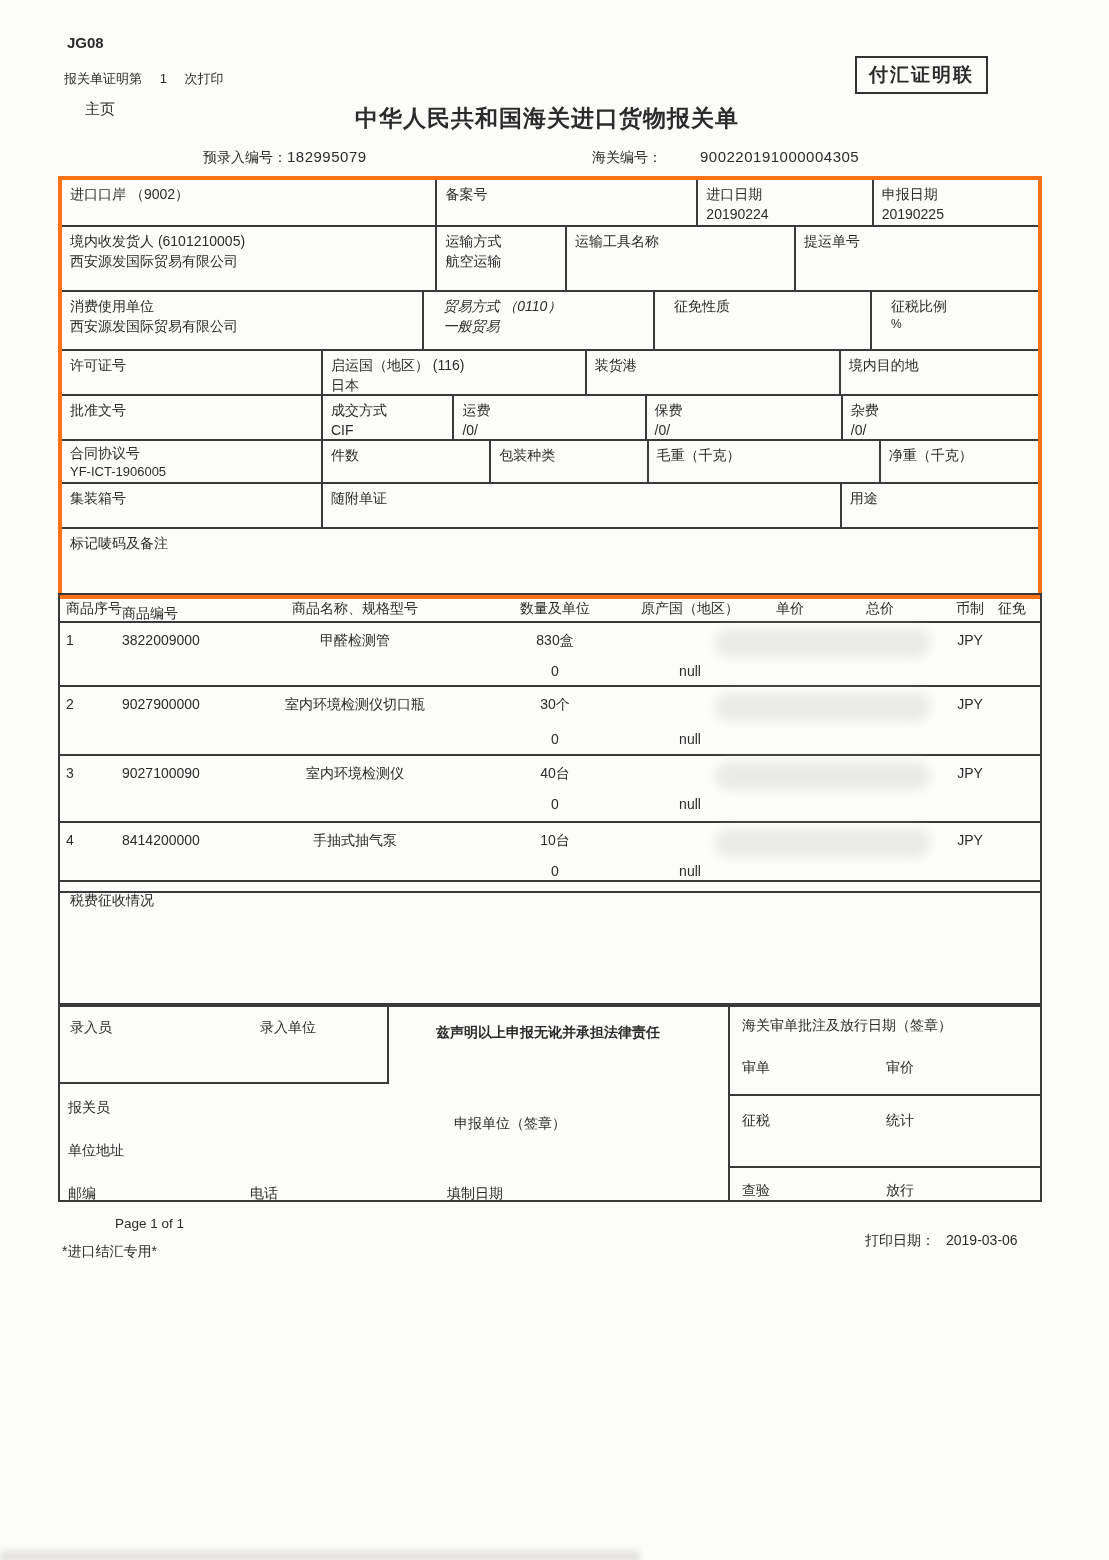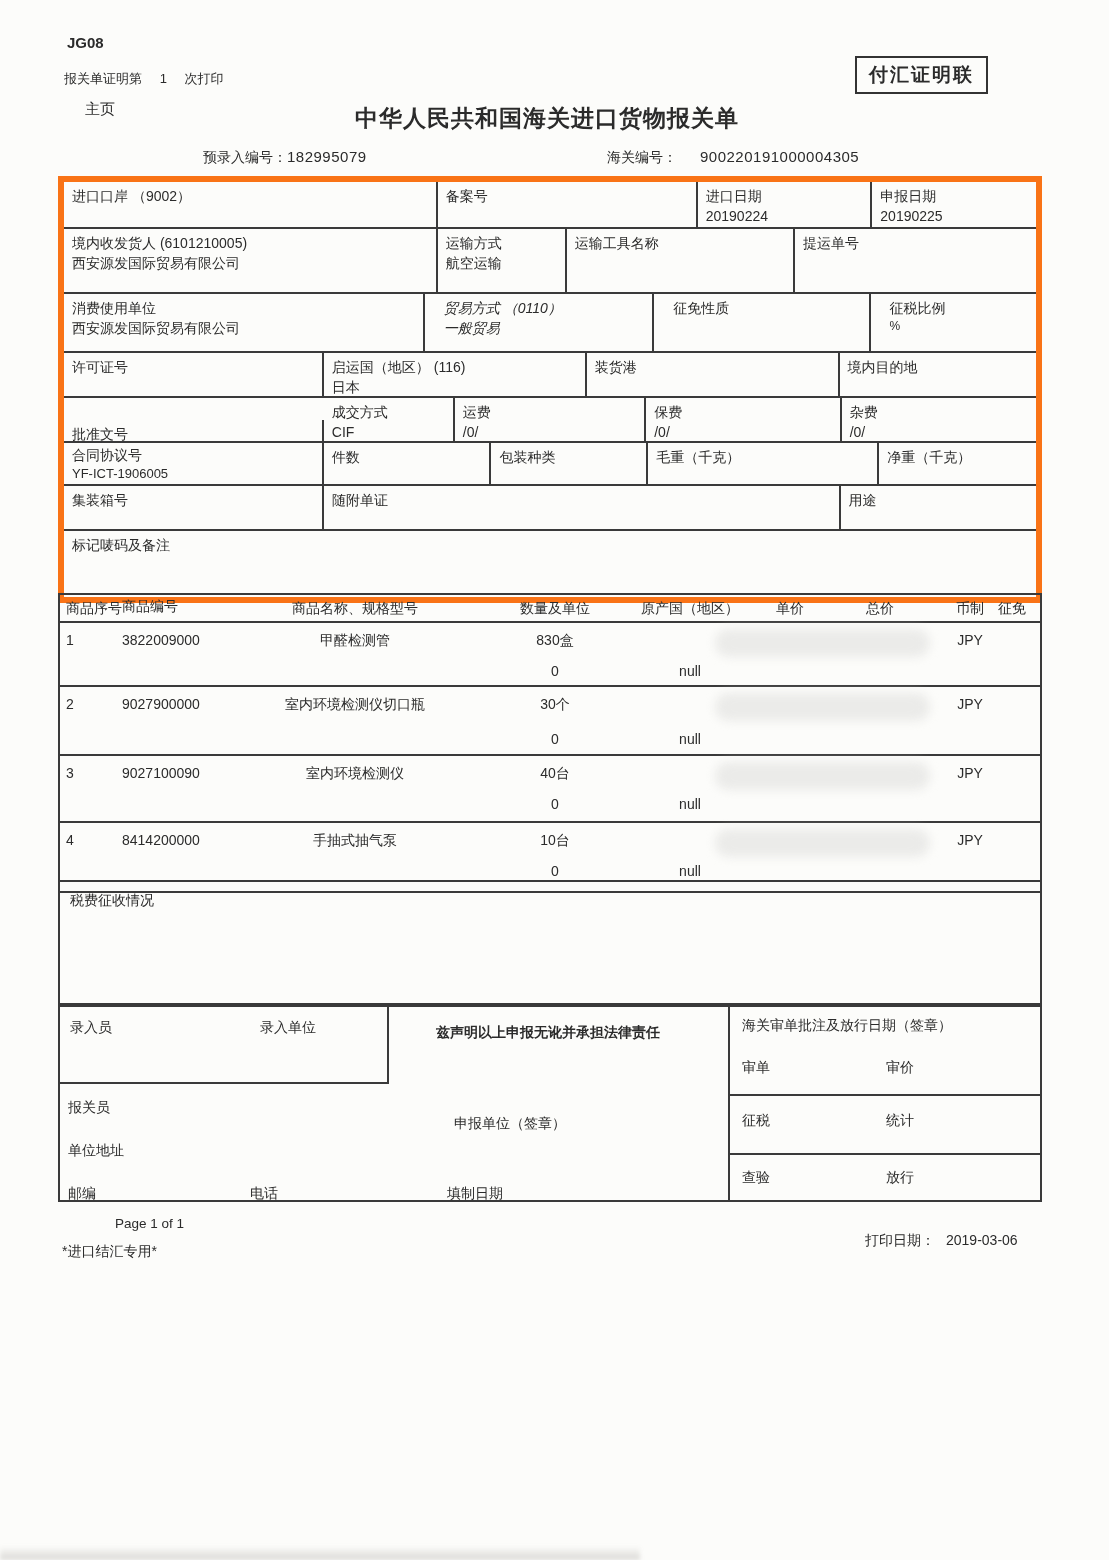--- a/index.html
+++ b/index.html
@@ -9,21 +9,21 @@
     font-family:"Liberation Sans","DejaVu Sans",sans-serif;
     font-size:14px;line-height:1.45;
   }
   .abs{position:absolute;}
   .b{font-weight:bold;}
   
   .title{font-size:23px;font-weight:bold;letter-spacing:1px;white-space:nowrap;}
   .copybox{border:2px solid #333;padding:3px 12px;font-size:19px;font-weight:bold;letter-spacing:2px;}
   .num{font-size:15px;letter-spacing:.5px;}
   
-  .ftable{position:absolute;left:58px;top:176px;width:984px;border:6px solid #f97316;box-sizing:border-box;background:transparent;}
+  .ftable{position:absolute;left:58px;top:176px;width:984px;border:4px solid #f97316;box-sizing:border-box;background:transparent;}
   .frow{display:flex;border-bottom:2px solid #3a3a3a;box-sizing:border-box;}
   .frow:last-child{border-bottom:none;}
   .fcell{border-right:2px solid #3a3a3a;box-sizing:border-box;padding:4px 8px;overflow:hidden;}
   .fcell:last-child{border-right:none;}
   .fcell .lab{display:block;}
   
   .itable{position:absolute;left:58px;top:593px;width:984px;border:2px solid #3a3a3a;box-sizing:border-box;}
   .ihead{position:relative;height:26px;border-bottom:2px solid #3a3a3a;}
   .irow{position:relative;border-bottom:2px solid #3a3a3a;}
   .irow:last-child{border-bottom:none;}
@@ -40,21 +40,21 @@
   .line1{top:7px;}
   .line2{top:38px;}
   .redact{position:absolute;left:655px;top:6px;width:215px;height:28px;background:#ebebe9;border-radius:14px;filter:blur(5px);}
   
   .taxbox{position:absolute;left:58px;top:880px;width:984px;height:125px;border:2px solid #3a3a3a;box-sizing:border-box;padding:8px 10px;}
   .sigbox{position:absolute;left:58px;top:1005px;width:984px;height:197px;border:2px solid #3a3a3a;box-sizing:border-box;}
   .entrybox{position:absolute;left:0;top:0;width:329px;height:77px;border-right:2px solid #3a3a3a;border-bottom:2px solid #3a3a3a;box-sizing:border-box;}
   .rightcol{position:absolute;left:668px;top:0;width:312px;height:193px;border-left:2px solid #3a3a3a;box-sizing:border-box;}
   .rrow{position:relative;box-sizing:border-box;}
   .rrowA{height:89px;border-bottom:2px solid #3a3a3a;}
-  .rrowB{height:59px;border-bottom:2px solid #3a3a3a;}
+  .rrowB{height:72px;border-bottom:2px solid #3a3a3a;}
   .rrowC{height:46px;}
   
   .pgfoot{font-size:13.5px;}
   .scanedge{position:absolute;left:0;top:1546px;width:640px;height:14px;background:linear-gradient(to bottom,rgba(0,0,0,0) 0%,rgba(120,115,108,.25) 100%);filter:blur(2px);}
 </style>
 </head>
 <body>
 
 <div class="page">
 
@@ -64,21 +64,21 @@
     <span style="margin:0 14px;">1</span>
     <span>次打印</span>
   </div>
   <div class="abs" style="left:85px;top:98px;font-size:15px;">主页</div>
 
   <div class="abs title" style="left:355px;top:102px;">中华人民共和国海关进口货物报关单</div>
   <div class="abs copybox" style="left:855px;top:56px;">付汇证明联</div>
 
   <div class="abs" style="left:203px;top:147px;">预录入编号：</div>
   <div class="abs num" style="left:287px;top:146px;">182995079</div>
-  <div class="abs" style="left:607px;top:147px;">海关编号：</div>
+  <div class="abs" style="left:592px;top:147px;">海关编号：</div>
   <div class="abs num" style="left:700px;top:146px;">900220191000004305</div>
 
   <div class="ftable">
     <div class="frow" style="height:47px;">
       <div class="fcell" style="width:377px;">
         <span class="lab">进口口岸  （9002）</span>
       </div>
       <div class="fcell" style="width:262px;">
         <span class="lab">备案号</span>
       </div>
@@ -133,21 +133,21 @@
         <span class="lab">日本</span>
       </div>
       <div class="fcell" style="width:255px;">
         <span class="lab">装货港</span>
       </div>
       <div class="fcell" style="width:198px;">
         <span class="lab">境内目的地</span>
       </div>
     </div>
     <div class="frow" style="height:45px;">
-      <div class="fcell" style="width:262px;margin-top:22px;">
+      <div class="fcell" style="width:262px;">
         <span class="lab">批准文号</span>
       </div>
       <div class="fcell" style="width:132px;">
         <span class="lab">成交方式</span>
         <span class="lab">CIF</span>
       </div>
       <div class="fcell" style="width:193px;">
         <span class="lab">运费</span>
         <span class="lab">/0/</span>
       </div>
@@ -192,21 +192,21 @@
     <div class="frow" style="height:66px;">
       <div class="fcell" style="width:980px;">
         <span class="lab">标记唛码及备注</span>
       </div>
     </div>
   </div>
 
   <div class="itable">
     <div class="ihead">
       <span class="icol c-seq" style="top:3px;">商品序号</span>
-      <span class="icol c-code" style="top:1px;">商品编号</span>
+      <span class="icol c-code" style="top:8px;">商品编号</span>
       <span class="icol c-name" style="top:3px;">商品名称、规格型号</span>
       <span class="icol c-qty" style="top:3px;">数量及单位</span>
       <span class="icol c-origin" style="top:3px;">原产国（地区）</span>
       <span class="icol c-price" style="top:3px;">单价</span>
       <span class="icol c-total" style="top:3px;">总价</span>
       <span class="icol c-curr" style="top:3px;">币制</span>
       <span class="icol c-exempt" style="top:3px;">征免</span>
     </div>
 
     <div class="irow" style="height:62px;">

